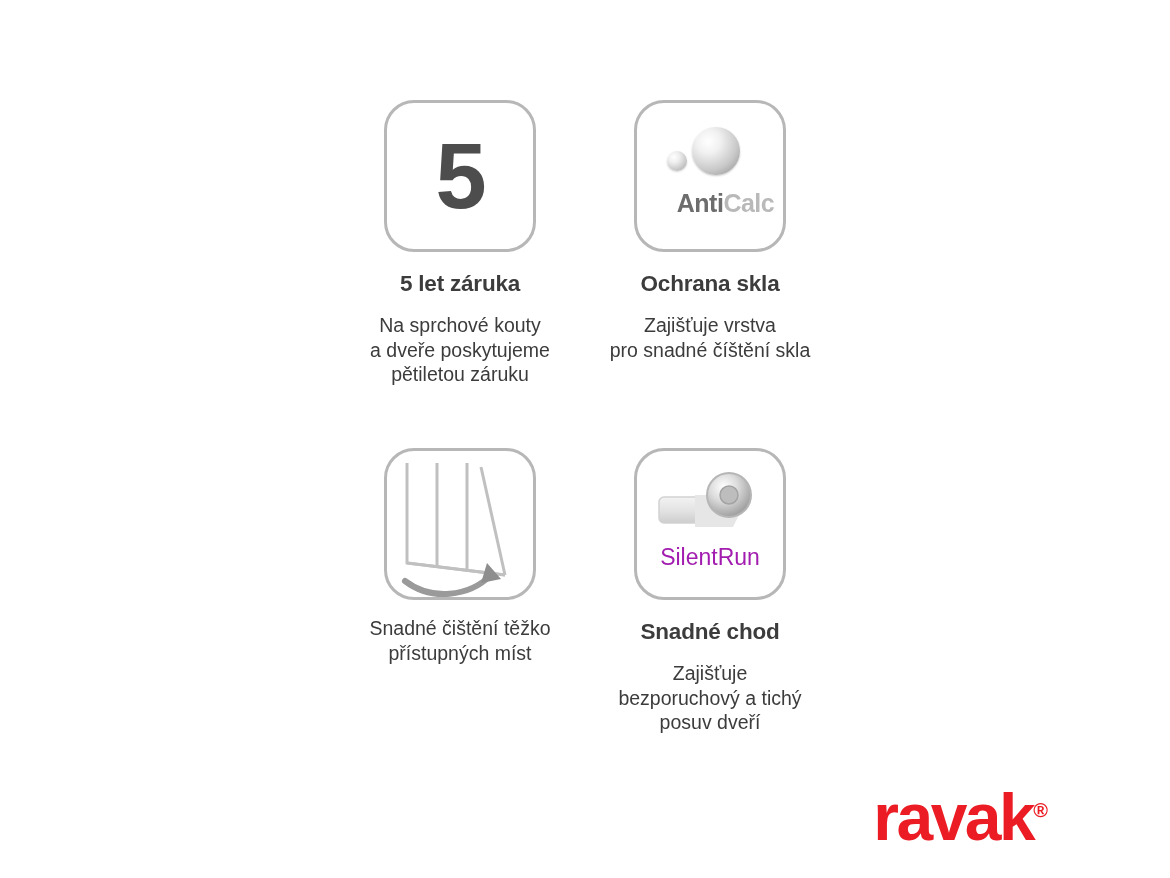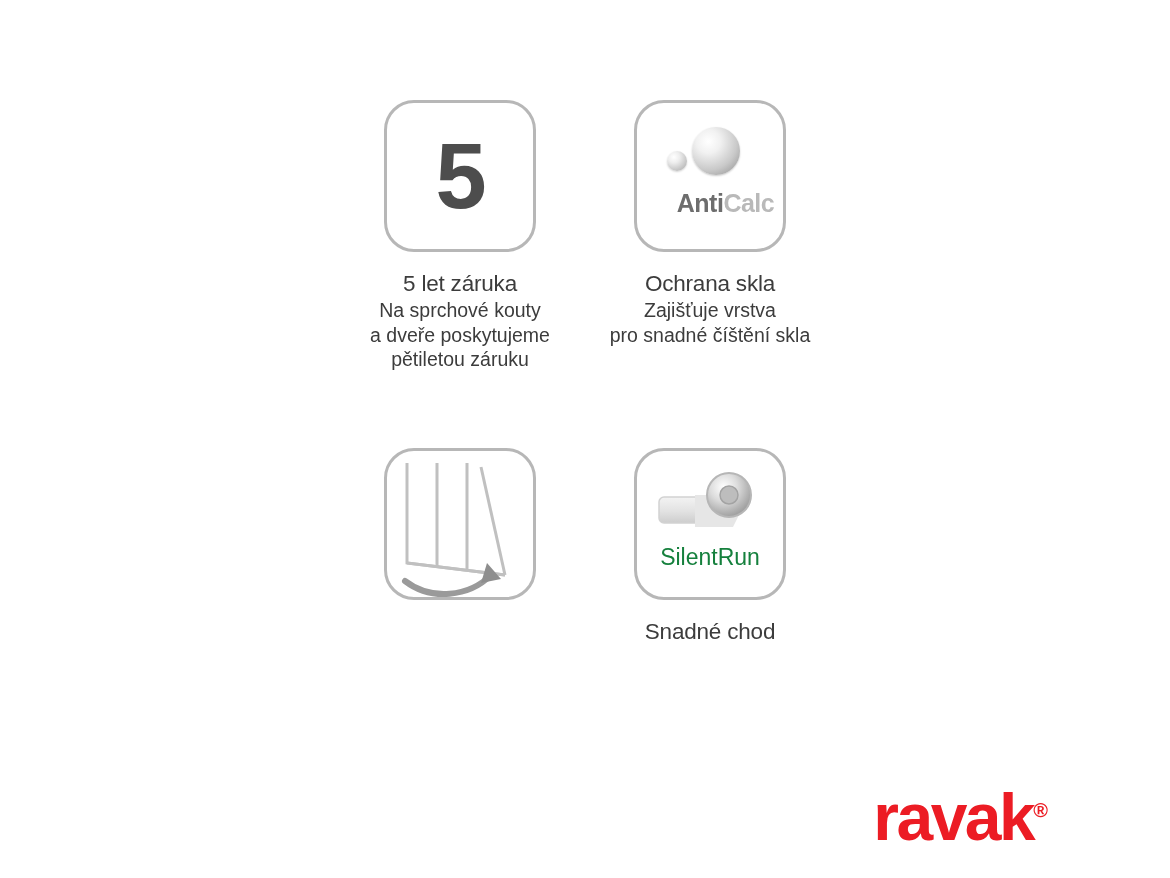--- a/index.html
+++ b/index.html
@@ -51,32 +51,32 @@
     border: 3px solid #b7b7b7;
     border-radius: 30px;
     box-sizing: border-box;
     position: relative;
     background: #ffffff;
     overflow: hidden;
   }
 
   .feature-title {
     font-size: 22.5px;
-    font-weight: normal;
+    font-weight: bold;
     color: #3c3c3c;
     margin-top: 19px;
     line-height: 1.15;
     letter-spacing: -0.2px;
   }
 
   .feature-desc {
     font-size: 19.5px;
     color: #3c3c3c;
     line-height: 1.27;
-    margin-top: 1px;
+    margin-top: 16px;
     white-space: pre-line;
   }
 
   
   .num5 {
     position: absolute;
     left: 0; right: 0;
     top: 50%;
     transform: translateY(-50%);
     text-align: center;
@@ -134,21 +134,21 @@
   .sr-svg {
     position: absolute;
     left: 0; top: 0;
   }
   .sr-text {
     position: absolute;
     left: 0; right: 0;
     top: 95px;
     text-align: center;
     font-size: 23px;
-    color: #15803d;
+    color: #a21caf;
     letter-spacing: 0px;
     line-height: 1;
   }
 
   
   .logo {
     position: absolute;
     right: 122px;
     bottom: 28px;
     font-size: 66px;
@@ -204,20 +204,22 @@
             <path d="M80 12 L80 120"></path>
             <path d="M20 112 L118 124"></path>
           </g>
           <g fill="none" stroke="#c0c0c0" stroke-width="3">
             <path d="M94 16 L118 124"></path>
           </g>
           <path d="M18 130 C44 150 82 146 104 124" fill="none" stroke="#9a9a9a" stroke-width="6" stroke-linecap="round"></path>
           <path d="M100 112 L114 128 L94 132 Z" fill="#8e8e8e"></path>
         </svg>
       </div>
+      <div class="feature-desc">Snadné čištění těžko
+přístupných míst</div>
     </div>
 
     <div class="feature f3">
       <div class="icon-box">
         <svg class="sr-svg" width="152" height="152" viewBox="0 0 152 152">
           <defs>
             <linearGradient id="bar" x1="0" y1="0" x2="0" y2="1">
               <stop offset="0%" stop-color="#f3f3f3"></stop>
               <stop offset="55%" stop-color="#e2e2e2"></stop>
               <stop offset="100%" stop-color="#cdcdcd"></stop>
@@ -229,20 +231,23 @@
             </radialGradient>
           </defs>
           <rect x="22" y="46" width="76" height="26" rx="5" fill="url(#bar)" stroke="#d2d2d2" stroke-width="1.5"></rect>
           <path d="M58 44 L96 44 L104 60 L96 76 L58 76 Z" fill="#e6e6e6"></path>
           <circle cx="92" cy="44" r="22" fill="url(#wheel)" stroke="#b6b6b6" stroke-width="2"></circle>
           <circle cx="92" cy="44" r="9" fill="#bdbdbd" stroke="#a3a3a3" stroke-width="1.5"></circle>
         </svg>
         <div class="sr-text">SilentRun</div>
       </div>
       <div class="feature-title">Snadné chod</div>
+      <div class="feature-desc">Zajišťuje
+bezporuchový a tichý
+posuv dveří</div>
     </div>
 
   </div>
 
   <div class="logo">
     <span>ravak</span><span class="reg">®</span>
   </div>
 
 </div>
 

